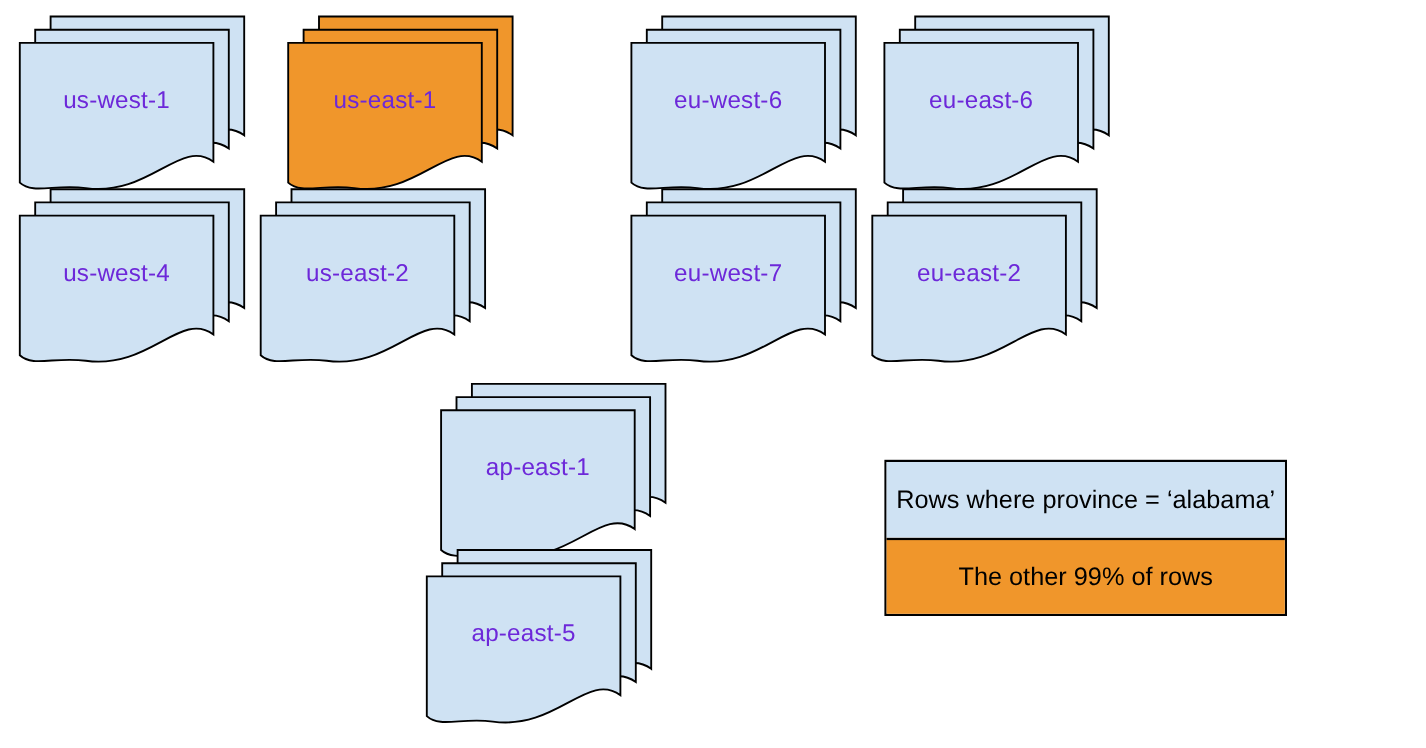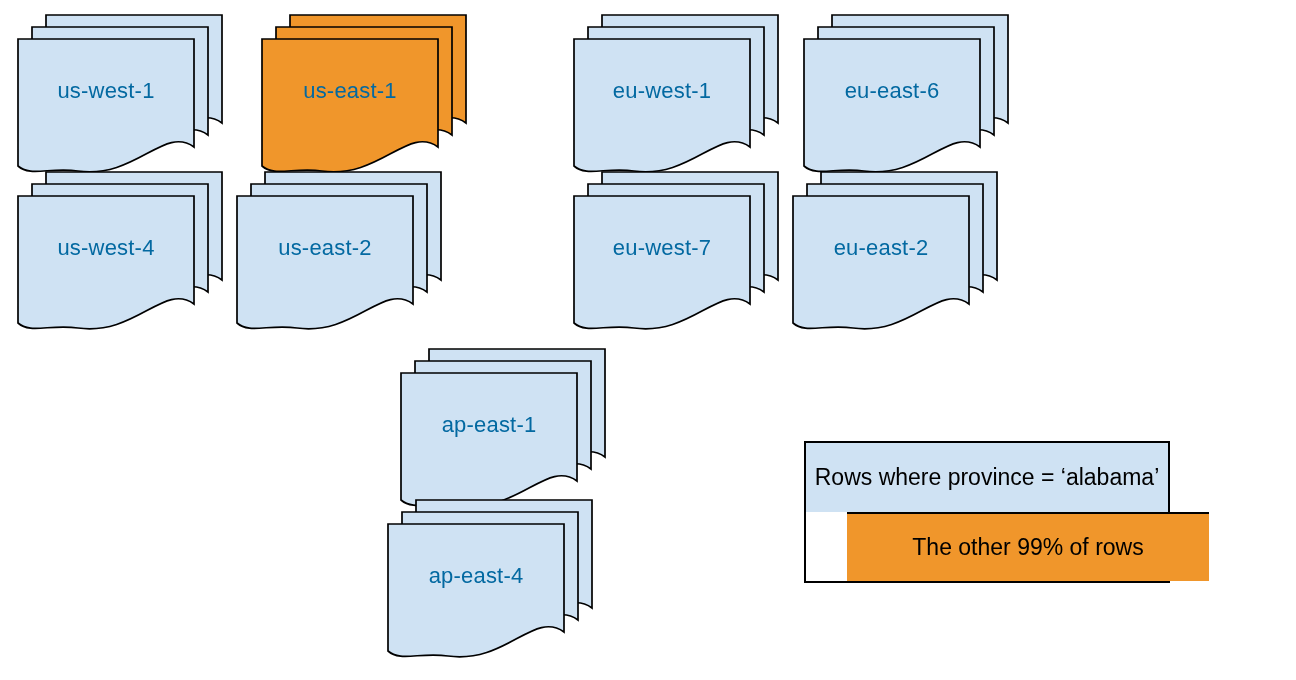--- a/index.html
+++ b/index.html
@@ -19,35 +19,35 @@
   .canvas{position:absolute;inset:0;}
 
   
   .stack{position:absolute;width:204px;height:162px;}
   .stack svg{position:absolute;left:0;top:0;overflow:visible;}
   .stack .doc{fill:var(--page-fill);stroke:var(--stroke);stroke-width:1.7;}
   .stack--highlight .doc{fill:var(--highlight-fill);}
   .stack .label{
     position:absolute;left:0;top:24px;width:176px;height:104px;
     display:flex;align-items:center;justify-content:center;
-    font-size:22px;color:#0369a1;letter-spacing:0.2px;
+    font-size:22px;color:#6d28d9;letter-spacing:0.2px;
   }
 
   
   .legend{
-    position:absolute;left:804px;top:441px;width:366px;height:142px;
+    position:absolute;left:804px;top:418px;width:366px;height:142px;
     border:2px solid var(--stroke);
   }
   .legend-row{
     width:100%;height:69px;
     display:flex;align-items:center;justify-content:center;
     font-size:23px;color:#000;
   }
   .legend-row--blue{background:var(--page-fill);}
-  .legend-row--orange{background:var(--highlight-fill);border-top:2px solid var(--stroke);height:69px;margin-left:41px;}
+  .legend-row--orange{background:var(--highlight-fill);border-top:2px solid var(--stroke);height:69px;}
 </style>
 </head>
 <body>
 
 <svg width="0" height="0" style="position:absolute" aria-hidden="true">
   <defs>
     <path id="docshape" d="M0 0 H176 V108 C146 86 118 140 60 132 C32 128 12 138 0 127 Z"></path>
   </defs>
 </svg>
 
@@ -70,21 +70,21 @@
     </svg>
     <div class="label">us-east-1</div>
   </div>
 
   <div class="stack" style="left:574px;top:15px">
     <svg width="204" height="162">
       <use class="doc" href="#docshape" x="28" y="0"></use>
       <use class="doc" href="#docshape" x="14" y="12"></use>
       <use class="doc" href="#docshape" x="0" y="24"></use>
     </svg>
-    <div class="label">eu-west-1</div>
+    <div class="label">eu-west-6</div>
   </div>
 
   <div class="stack" style="left:804px;top:15px">
     <svg width="204" height="162">
       <use class="doc" href="#docshape" x="28" y="0"></use>
       <use class="doc" href="#docshape" x="14" y="12"></use>
       <use class="doc" href="#docshape" x="0" y="24"></use>
     </svg>
     <div class="label">eu-east-6</div>
   </div>
@@ -133,21 +133,21 @@
     </svg>
     <div class="label">ap-east-1</div>
   </div>
 
   <div class="stack" style="left:388px;top:500px">
     <svg width="204" height="162">
       <use class="doc" href="#docshape" x="28" y="0"></use>
       <use class="doc" href="#docshape" x="14" y="12"></use>
       <use class="doc" href="#docshape" x="0" y="24"></use>
     </svg>
-    <div class="label">ap-east-4</div>
+    <div class="label">ap-east-5</div>
   </div>
 
   <div class="legend">
     <div class="legend-row legend-row--blue">
       <span>Rows where province = ‘alabama’</span>
     </div>
     <div class="legend-row legend-row--orange">
       <span>The other 99% of rows</span>
     </div>
   </div>

